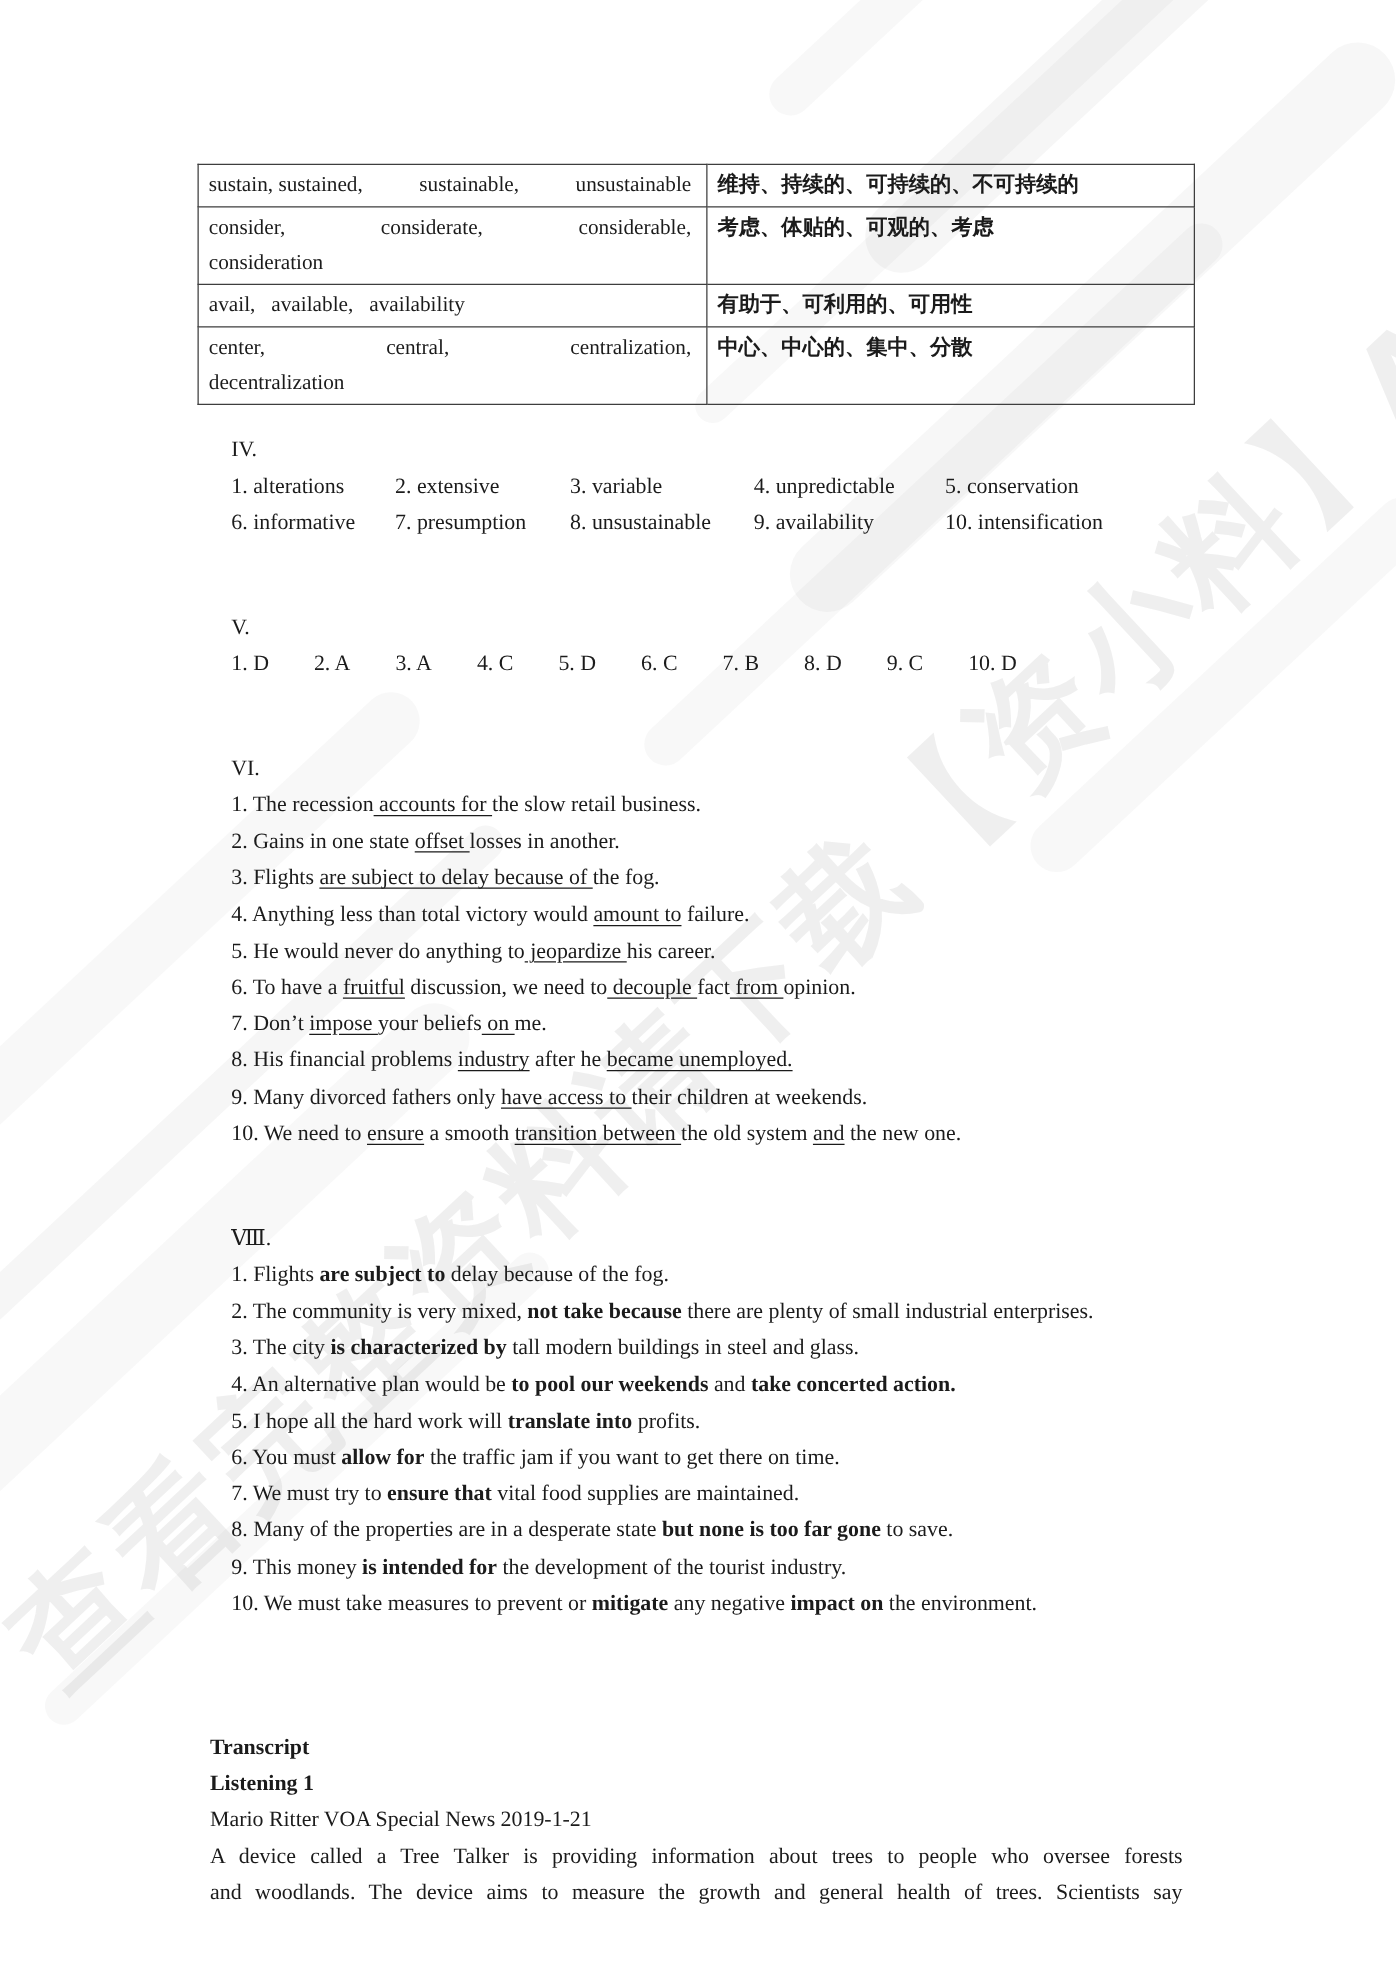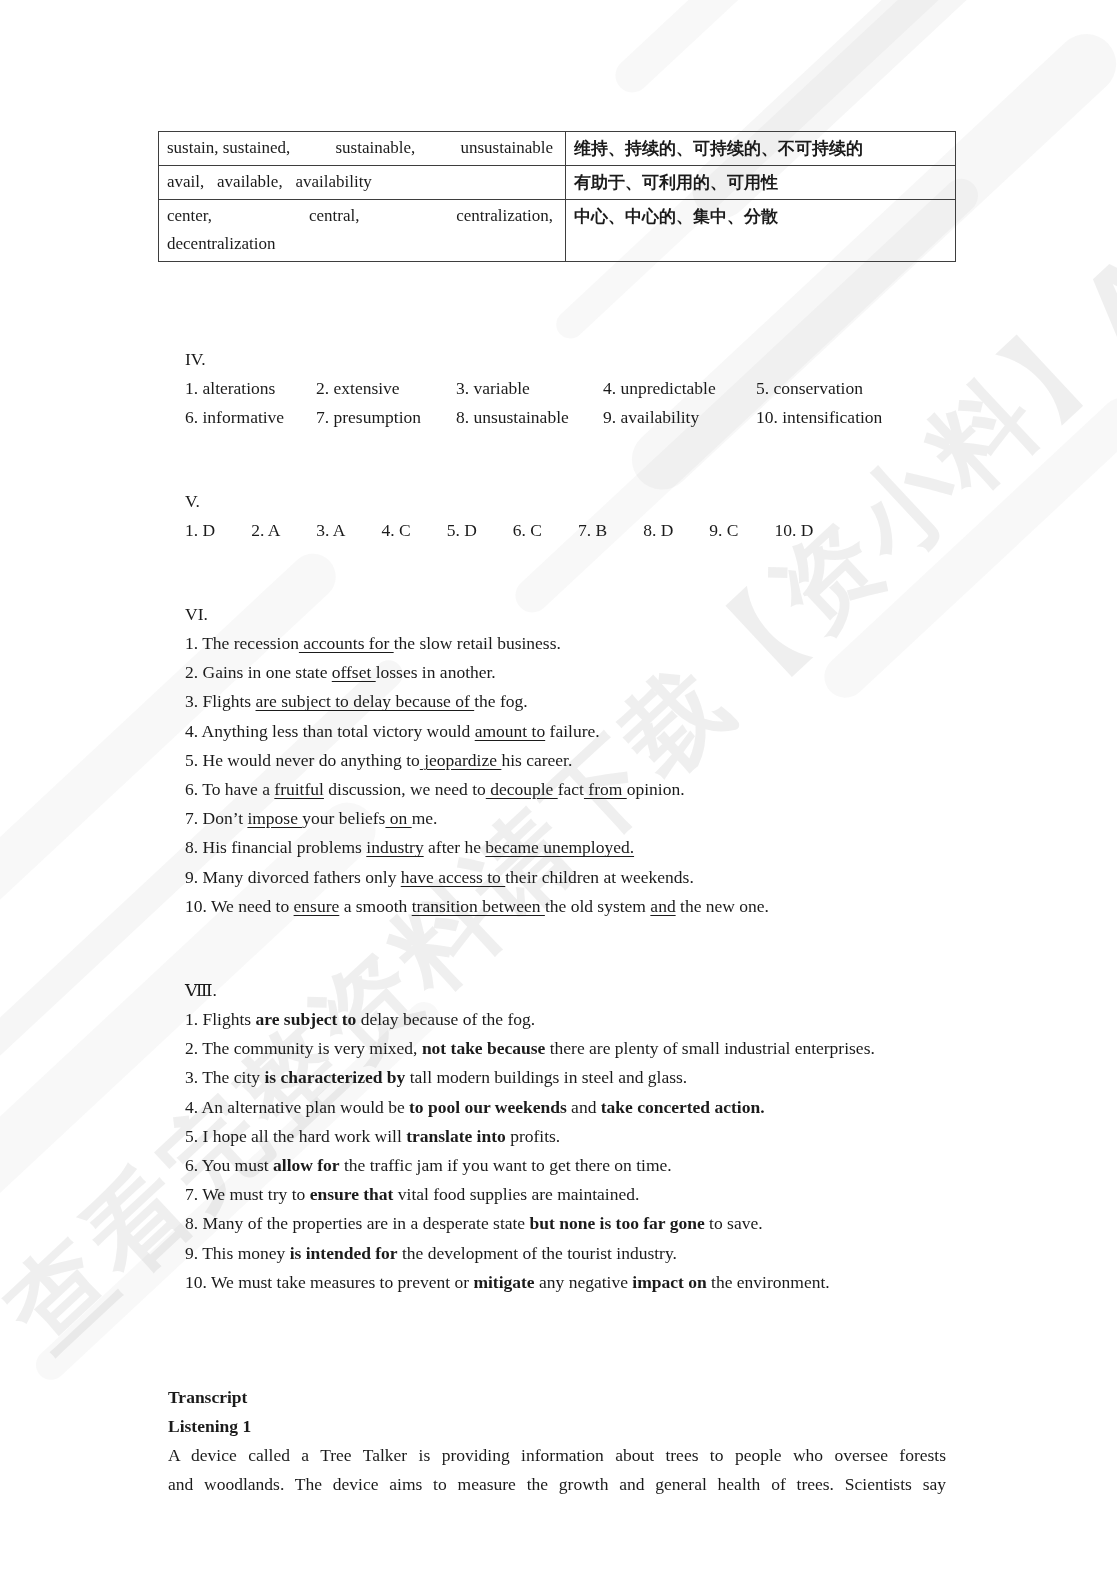--- a/index.html
+++ b/index.html
@@ -122,20 +122,31 @@
             <div class="line spread">
               <span>sustain, sustained,</span>
               <span>sustainable,</span>
               <span>unsustainable</span>
             </div>
           </td>
         <td class="cell-zh">维持、持续的、可持续的、不可持续的</td>
       </tr>
       <tr>
         <td class="cell-en">
+            <div class="line spread">
+              <span>consider,</span>
+              <span>considerate,</span>
+              <span>considerable,</span>
+            </div>
+            <div class="line">consideration</div>
+          </td>
+        <td class="cell-zh">考虑、体贴的、可观的、考虑</td>
+      </tr>
+      <tr>
+        <td class="cell-en">
             <div class="line">avail,   available,   availability</div>
           </td>
         <td class="cell-zh">有助于、可利用的、可用性</td>
       </tr>
       <tr>
         <td class="cell-en">
             <div class="line spread">
               <span>center,</span>
               <span>central,</span>
               <span>centralization,</span>
@@ -205,20 +216,21 @@
       <div class="sent"><span>6. You must </span><span class="b">allow for</span><span> the traffic jam if you want to get there on time.</span></div>
       <div class="sent"><span>7. We must try to </span><span class="b">ensure that</span><span> vital food supplies are maintained.</span></div>
       <div class="sent"><span>8. Many of the properties are in a desperate state </span><span class="b">but none is too far gone</span><span> to save.</span></div>
       <div class="sent"><span>9. This money </span><span class="b">is intended for</span><span> the development of the tourist industry.</span></div>
       <div class="sent"><span>10. We must take measures to prevent or </span><span class="b">mitigate</span><span> any negative </span><span class="b">impact on</span><span> the environment.</span></div>
     </div>
 
     <div class="transcript">
       <div class="t-head">Transcript</div>
       <div class="t-head">Listening 1</div>
+      <div class="t-byline">Mario Ritter VOA Special News 2019-1-21</div>
       <div class="t-par">
         <div class="pline">A device called a Tree Talker is providing information about trees to people who oversee forests</div>
         <div class="pline">and woodlands. The device aims to measure the growth and general health of trees. Scientists say</div>
       </div>
     </div>
 
   </div>
 </div>
 
 </body></html>

